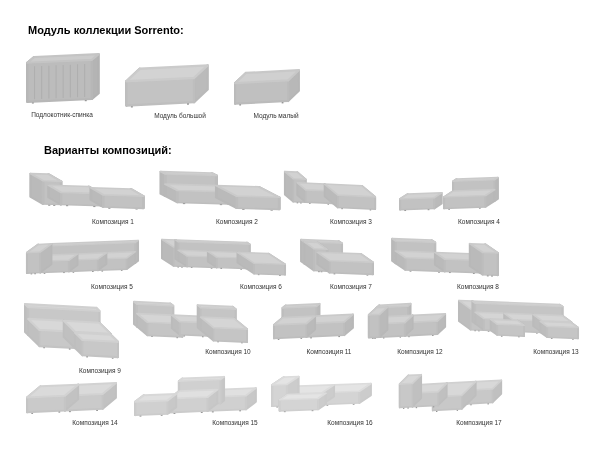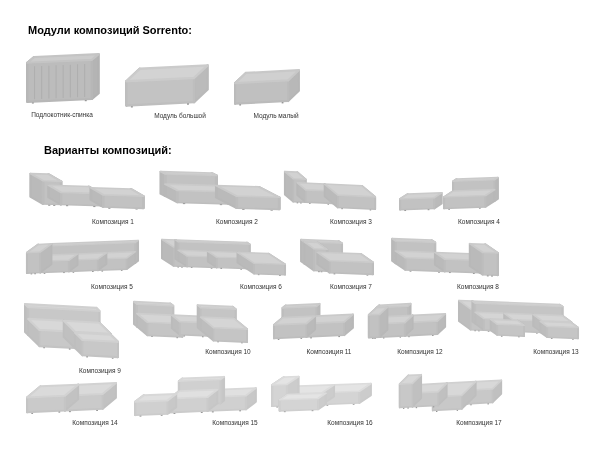--- a/index.html
+++ b/index.html
@@ -6,21 +6,21 @@
   body{width:600px;height:450px;background:#ffffff;font-family:"Liberation Sans",sans-serif;position:relative;overflow:hidden;}
   .h{position:absolute;font-weight:700;font-size:11px;color:#000;}
   .tile{position:absolute;}
   .tile svg{width:100%;height:100%;display:block;}
   .lbl{position:absolute;font-size:6.5px;color:#333333;text-align:center;width:130px;transform:translateX(-50%);white-space:nowrap;}
 </style>
 </head>
 <body>
 
 <div id="stage">
-  <div class="h" style="left:28px;top:24px;">Модули композиций Sorrento:</div>
+  <div class="h" style="left:28px;top:24px;">Модуль коллекции Sorrento:</div>
   <div class="h" style="left:28px;top:144px;padding-left:16px;">Варианты композиций:</div>
   <div id="tiles">
       <div class="tile" style="left: 25px; top: 52px; width: 76px; height: 52px;">
         <svg xmlns="http://www.w3.org/2000/svg" viewBox="-8.5 -45.7 70.7 53.8" preserveAspectRatio="none">
           <rect x="-2.1" y="4.8" width="1.8" height="2.8" fill="#8a8a8a"></rect>
           <rect x="47.1" y="2.4" width="1.8" height="2.8" fill="#8a8a8a"></rect>
           <polygon points="60.0,-43.5 60.0,-3.0 53.7,2.9 53.7,-37.6" fill="rgb(180,180,180)" stroke="rgb(178,178,178)" stroke-width="2.2" stroke-linejoin="round"></polygon>
           <polygon points="0.0,-40.5 0.0,0.0 -6.3,5.9 -6.3,-34.6" fill="rgb(170,170,170)" stroke="rgb(167,167,167)" stroke-width="2.2" stroke-linejoin="round"></polygon>
           <polygon points="-6.3,-34.6 53.7,-37.6 53.7,2.9 -6.3,5.9" fill="rgb(188,188,188)" stroke="rgb(183,183,183)" stroke-width="2.2" stroke-linejoin="round"></polygon>
           <polygon points="0.0,-40.5 60.0,-43.5 53.7,-37.6 -6.3,-34.6" fill="rgb(204,204,204)" stroke="rgb(196,196,196)" stroke-width="2.2" stroke-linejoin="round"></polygon>

